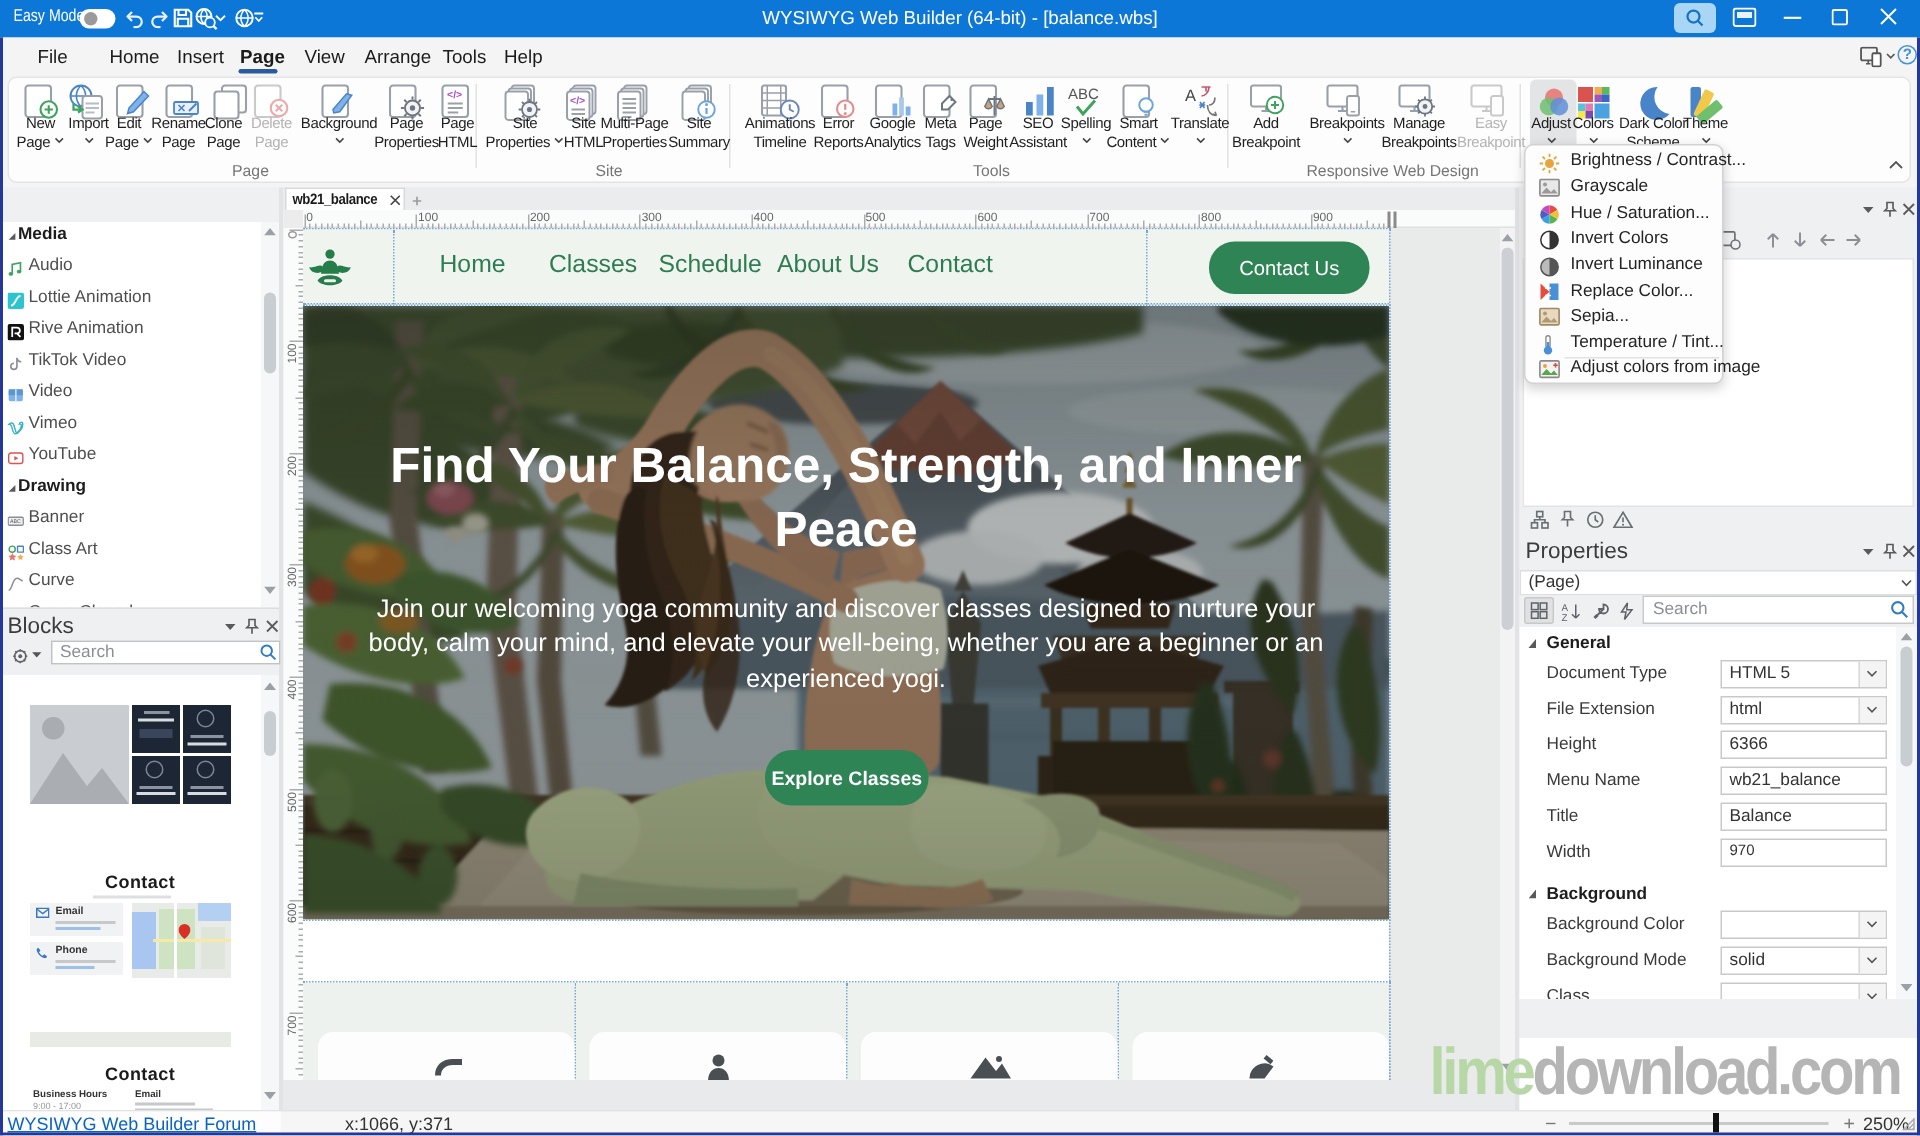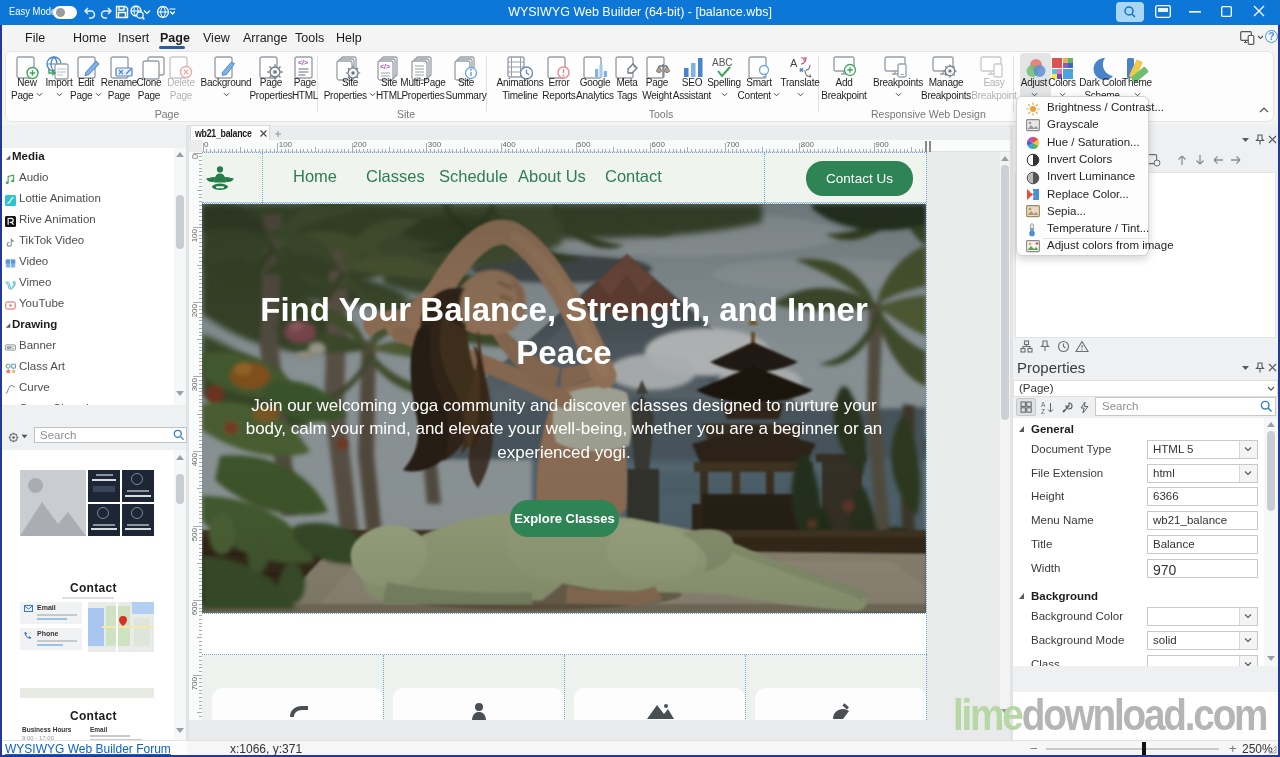--- a/index.html
+++ b/index.html
@@ -435,20 +435,32 @@
    <span class="abs" style="left:17px;top:254px;font-size:11.5px;color:#4e4e4e;">Curve Closed</span>
    <div class="abs" style="left:172px;top:0;width:12px;height:257px;background:#f6f7f8;">
      <svg class="abs" style="left:2px;top:4px" width="8" height="5" viewBox="0 0 8 5">
           <path d="M4 0 L8 5 H0 z" fill="#9aa0a6"></path>
         </svg>
      <span class="abs" style="left:2px;top:47px;width:8px;height:54px;background:#c8cdd2;border-radius:4px;"></span>
      <svg class="abs" style="left:2px;top:243px" width="8" height="5" viewBox="0 0 8 5">
           <path d="M4 5 L0 0 H8 z" fill="#9aa0a6"></path>
         </svg>
    </div>
+ </div>
+ <div class="abs" style="left:0;top:280px;width:184px;height:23px;background:#eef0f2;border-top:1px solid #dcdee0;">
+   <span class="abs panelhead" style="left:3px;top:3px;">Blocks</span>
+   <svg class="abs" style="left:147px;top:9px" width="9" height="6" viewBox="0 0 9 6">
+        <path d="M1 1 h7 l-3.5 4 z" fill="#5a5a5a"></path>
+      </svg>
+   <svg class="abs" style="left:161px;top:6px" width="10" height="11" viewBox="0 0 10 11">
+        <path d="M3 1 h4 v4 l1.5 1.5 h-7 L3 5 z M5 6.5 v4" stroke="#5a5a5a" stroke-width="1.1" fill="none"></path>
+      </svg>
+   <svg class="abs" style="left:175px;top:7px" width="9" height="9" viewBox="0 0 9 9">
+        <path d="M1 1 l7 7 M8 1 l-7 7" stroke="#5a5a5a" stroke-width="1.2"></path>
+      </svg>
  </div>
  <div class="abs" style="left:0;top:303px;width:184px;height:22px;background:#eef0f2;">
    <svg class="abs" style="left:5px;top:3px" width="13" height="13" viewBox="0 0 16 16">
         <circle cx="8" cy="8" r="4.6" fill="none" stroke="#5f6368" stroke-width="1.3"></circle>
         <circle cx="8" cy="8" r="1.6" fill="#5f6368"></circle>
         <path d="M8 2.2 v2 M8 11.8 v2 M2.2 8 h2 M11.8 8 h2 M3.9 3.9 l1.4 1.4 M10.7 10.7 l1.4 1.4 M10.7 5.3 l1.4-1.4 M3.9 12.1 l1.4-1.4" stroke="#5f6368" stroke-width="1.2"></path>
       </svg>
    <svg class="abs" style="left:19px;top:6px" width="7" height="5" viewBox="0 0 8 5">
         <path d="M0.5 0.5 h7 l-3.5 4 z" fill="#555"></path>
       </svg>
@@ -1314,21 +1326,21 @@
   <span class="abs" style="left:134px;top:69px;width:111px;height:19px;background:#fff;border:1px solid #c8c9cb;"></span>
   <span class="abs" style="left:140px;top:72px;font-size:11.5px;color:#333;">6366</span>
   <span class="abs" style="left:18px;top:96px;font-size:11.5px;color:#3a3a3a;">Menu Name</span>
   <span class="abs" style="left:134px;top:93px;width:111px;height:19px;background:#fff;border:1px solid #c8c9cb;"></span>
   <span class="abs" style="left:140px;top:96px;font-size:11.5px;color:#333;">wb21_balance</span>
   <span class="abs" style="left:18px;top:120px;font-size:11.5px;color:#3a3a3a;">Title</span>
   <span class="abs" style="left:134px;top:117px;width:111px;height:19px;background:#fff;border:1px solid #c8c9cb;"></span>
   <span class="abs" style="left:140px;top:120px;font-size:11.5px;color:#333;">Balance</span>
   <span class="abs" style="left:18px;top:144px;font-size:11.5px;color:#3a3a3a;">Width</span>
   <span class="abs" style="left:134px;top:141px;width:111px;height:19px;background:#fff;border:1px solid #c8c9cb;"></span>
-  <span class="abs" style="left:140px;top:144px;font-size:14px;color:#333;">970</span>
+  <span class="abs" style="left:140px;top:144px;font-size:10px;color:#333;">970</span>
   <svg class="abs" style="left:5px;top:175px" width="7" height="6" viewBox="0 0 7 6">
         <path d="M6 0 v6 h-5 z" fill="#5a5a5a"></path>
       </svg>
   <span class="abs" style="left:18px;top:172px;font-size:11.5px;font-weight:bold;color:#1d1d1d;">Background</span>
   <span class="abs" style="left:18px;top:192px;font-size:11.5px;color:#3a3a3a;">Background Color</span>
   <span class="abs" style="left:134px;top:189px;width:111px;height:19px;background:#fff;border:1px solid #c8c9cb;"></span>
   <span class="abs" style="left:226px;top:190px;width:18px;height:17px;background:#f4f4f5;border-left:1px solid #d8d8da;"></span>
       <svg class="abs" style="left:231px;top:196px" width="8" height="5" viewBox="0 0 8 5">
         <path d="M1 0.5 l3 3 L7 0.5" stroke="#555" stroke-width="1.1" fill="none"></path>
       </svg>

